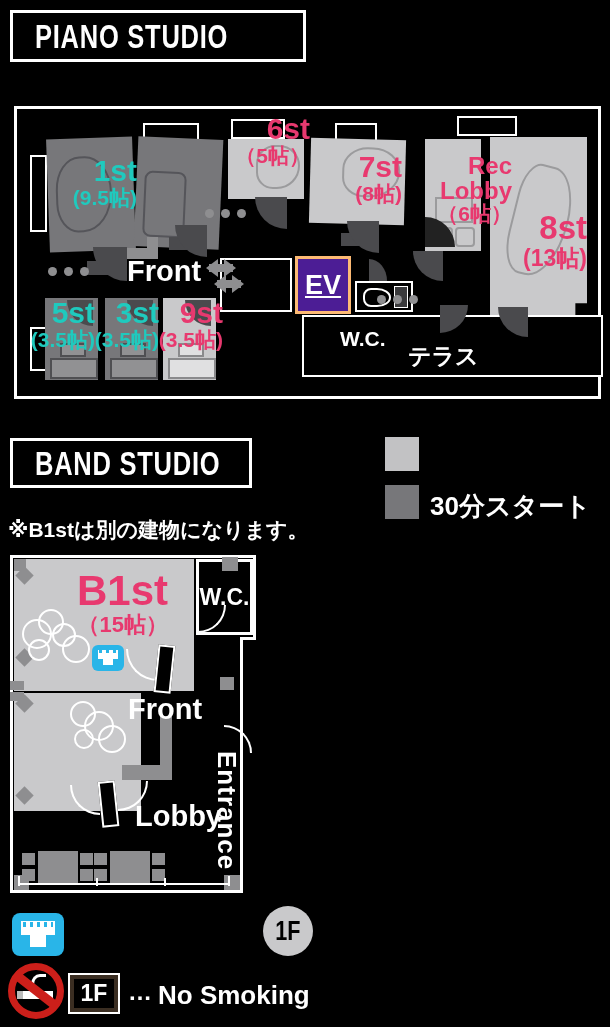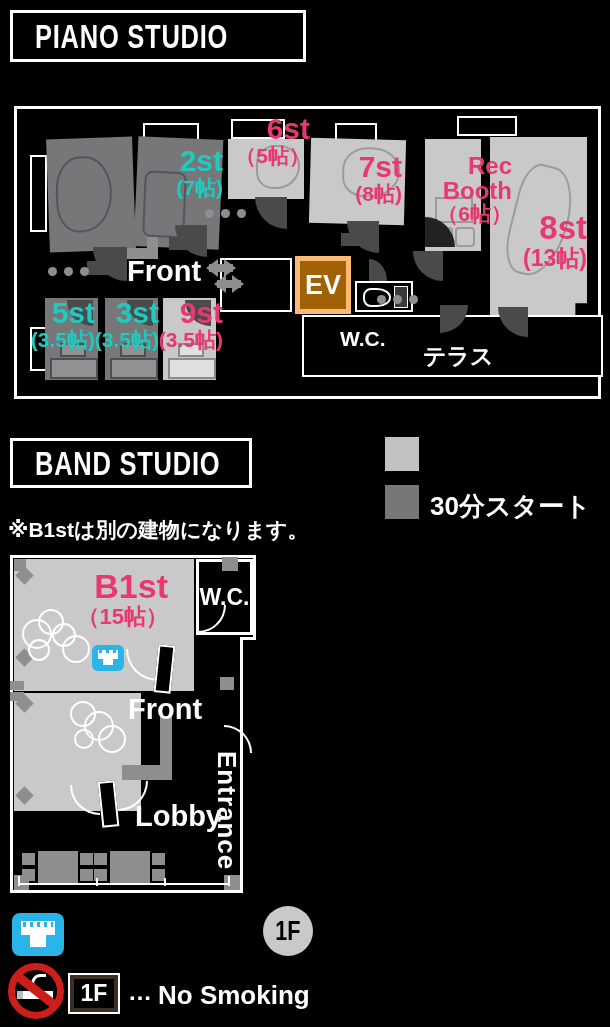--- a/index.html
+++ b/index.html
@@ -23,21 +23,21 @@
   .vent{position:absolute;border:2px solid #fff;background:#000;}
   .winstrip{position:absolute;border:2px solid #fff;background:#000;}
   .dots{position:absolute;display:flex;gap:7px;z-index:5;}
   .dots i{width:9px;height:9px;border-radius:50%;background:#8e8e90;}
   .gp{position:absolute;border:2px solid #55555a;border-radius:48% 52% 58% 42%;}
   .gp-l{border-color:#9b9b9d;}
   .up{position:absolute;border:2px solid #55555a;}
   .up-l{border-color:#9b9b9d;}
   .pianoblock{position:absolute;border:2px solid #4f4f52;background:#919193;}
   .pianoblock.light{background:#e0e0e1;border-color:#8a8a8c;}
-  .wbox{position:absolute;border:5px solid #fdba74;background:#a16207;box-sizing:border-box;}
+  .wbox{position:absolute;border:3px solid #fdba74;background:#4c1d95;box-sizing:border-box;text-decoration:underline;}
   .wbox2{position:absolute;border:2px solid #fff;background:#000;box-sizing:border-box;}
   .dar{position:absolute;height:8px;background:#8e8e90;width:24px;z-index:5;}
   .dar:before{content:"";position:absolute;left:-12px;top:-5px;border:9px solid transparent;border-right:12px solid #8e8e90;}
   .dar:after{content:"";position:absolute;right:-12px;top:-5px;border:9px solid transparent;border-left:12px solid #8e8e90;}
   .lbl{position:absolute;font-weight:bold;z-index:6;white-space:nowrap;}
   
   .wall{position:absolute;background:#fff;}
   .diam{position:absolute;width:13px;height:13px;background:#8e8e90;transform:rotate(45deg);}
   .drum{position:absolute;border:2px solid #fff;border-radius:50%;background:transparent;z-index:5;}
   .gsq{position:absolute;background:#8e8e90;}
@@ -79,29 +79,29 @@
     <div class="vent" style="left:214px;top:10px;width:50px;height:16px;"></div>
     <div class="vent" style="left:318px;top:14px;width:38px;height:15px;"></div>
     <div class="vent" style="left:440px;top:7px;width:56px;height:16px;"></div>
 
     <div class="winstrip" style="left:13px;top:46px;width:13px;height:73px;"></div>
     <div class="winstrip" style="left:13px;top:218px;width:13px;height:40px;"></div>
 
     <div class="abs room-dark" style="left:31px;top:29px;width:86px;height:113px;transform:rotate(-2deg);">
       <div class="gp" style="left:8px;top:18px;width:52px;height:72px;"></div>
     </div>
+    <div class="rlabel cyan" style="left:28px;top:46px;width:92px;">
+      <span class="rname">1st</span>
+      <span class="rsize">(9.5帖)</span>
+    </div>
     <div class="wedge" style="left:76px;top:138px;width:34px;height:34px;border-radius:0 0 0 100%;"></div>
     <div class="sill" style="left:70px;top:152px;width:40px;height:14px;"></div>
 
     <div class="abs room-dark" style="left:119px;top:29px;width:85px;height:110px;transform:rotate(2.5deg);">
       <div class="up" style="left:8px;top:34px;width:38px;height:62px;border-radius:8px;"></div>
-    </div>
-    <div class="rlabel cyan" style="left:118px;top:36px;width:88px;">
-      <span class="rname">2st</span>
-      <span class="rsize">(7帖)</span>
     </div>
     <div class="wedge" style="left:158px;top:116px;width:32px;height:32px;border-radius:0 0 0 100%;"></div>
     <div class="sill" style="left:152px;top:128px;width:38px;height:13px;"></div>
 
     <div class="abs room-light" style="left:211px;top:30px;width:76px;height:60px;">
       <div class="gp gp-l" style="left:28px;top:6px;width:40px;height:40px;"></div>
     </div>
     <div class="rlabel pink" style="left:203px;top:4px;width:90px;">
       <span class="rname">6st</span>
       <span class="rsize">（5帖）</span>
@@ -123,21 +123,21 @@
     <div class="wedge" style="left:330px;top:112px;width:32px;height:32px;border-radius:0 0 0 100%;"></div>
     <div class="sill" style="left:324px;top:124px;width:38px;height:13px;"></div>
 
     <div class="abs room-light" style="left:408px;top:30px;width:56px;height:112px;">
       <div class="up up-l" style="left:10px;top:58px;width:34px;height:22px;"></div>
       <div class="up up-l" style="left:8px;top:88px;width:16px;height:16px;border-radius:4px;"></div>
       <div class="up up-l" style="left:30px;top:88px;width:16px;height:16px;border-radius:4px;"></div>
       <div class="wedge" style="left:0px;top:78px;width:30px;height:30px;border-radius:0 100% 0 0;background:#222;"></div>
     </div>
     <div class="rlabel pink" style="left:380px;top:44px;width:115px;">
-      <span class="rname" style="font-size:24px;">Rec Booth</span>
+      <span class="rname" style="font-size:24px;">Rec Lobby</span>
       <span class="rsize">（6帖）</span>
     </div>
     <div class="wedge" style="left:396px;top:142px;width:30px;height:30px;border-radius:0 0 0 100%;"></div>
 
     <div class="abs room-light" style="left:473px;top:28px;width:97px;height:198px;clip-path:polygon(0 0,100% 0,100% 84%,88% 84%,88% 100%,26% 100%,26% 91%,0 91%);">
       <div class="gp gp-l" style="left:22px;top:28px;width:52px;height:108px;transform:rotate(14deg);border-radius:40% 60% 70% 45%;"></div>
     </div>
     <div class="rlabel pink" style="left:473px;top:102px;width:97px;">
       <span class="rname" style="font-size:33px;">8st</span>
       <span class="rsize" style="font-size:23px;">(13帖)</span>
@@ -193,21 +193,21 @@
     <div class="wedge" style="left:168px;top:191px;width:26px;height:26px;border-radius:0 0 0 100%;"></div>
     <div class="pianoblock light" style="left:151px;top:249px;width:44px;height:17px;"></div>
     <div class="pianoblock light" style="left:161px;top:234px;width:22px;height:10px;"></div>
     <div class="rlabel pink" style="left:120px;top:188px;width:86px;">
       <span class="rname">9st</span>
       <span class="rsize">(3.5帖)</span>
     </div>
 
     <div class="wbox2" style="left:285px;top:206px;width:301px;height:62px;">
       <span class="lbl" style="left:36px;top:10px;font-size:21px;">W.C.</span>
-      <span class="lbl" style="left:119px;top:24px;font-size:23px;">テラス</span>
+      <span class="lbl" style="left:104px;top:24px;font-size:23px;">テラス</span>
     </div>
   </div>
 
   <div class="abs hbox" style="left:10px;top:438px;width:242px;height:50px;">
     <span>BAND STUDIO</span>
   </div>
 
   <div class="sw" style="left:385px;top:437px;background:#c2c2c4;"></div>
   <div class="sw" style="left:385px;top:485px;background:#77777a;"></div>
   <div class="abs legtxt" style="left:430px;top:489px;">30分スタート</div>
@@ -224,21 +224,21 @@
     <div class="wall" style="left:2px;top:337px;width:233px;height:3px;"></div>
 
     <div class="abs room-light" style="left:6px;top:6px;width:180px;height:132px;"></div>
     <div class="abs room-light" style="left:6px;top:140px;width:127px;height:118px;"></div>
     <div class="wbox2" style="left:188px;top:6px;width:57px;height:76px;display:flex;align-items:center;justify-content:center;border-width:3px;">
       <span class="lbl" style="position:static;font-size:23px;">W.C.</span>
     </div>
     <div class="arcw" style="left:190px;top:52px;width:26px;height:26px;border-left:none;border-top:none;border-radius:0 0 100% 0;"></div>
 
     <div class="rlabel pink" style="left:40px;top:16px;width:120px;">
-      <span class="rname" style="font-size:34px;">B1st</span>
+      <span class="rname" style="font-size:42px;">B1st</span>
       <span class="rsize" style="font-size:22px;">（15帖）</span>
     </div>
     <div class="lan" style="left:84px;top:92px;width:32px;height:26px;">
       <div class="p1"></div>
         <div class="teeth"></div>
         <div class="p2"></div>
     </div>
 
     <div class="drum" style="left:14px;top:66px;width:26px;height:26px;"></div>
     <div class="drum" style="left:30px;top:56px;width:22px;height:22px;"></div>

